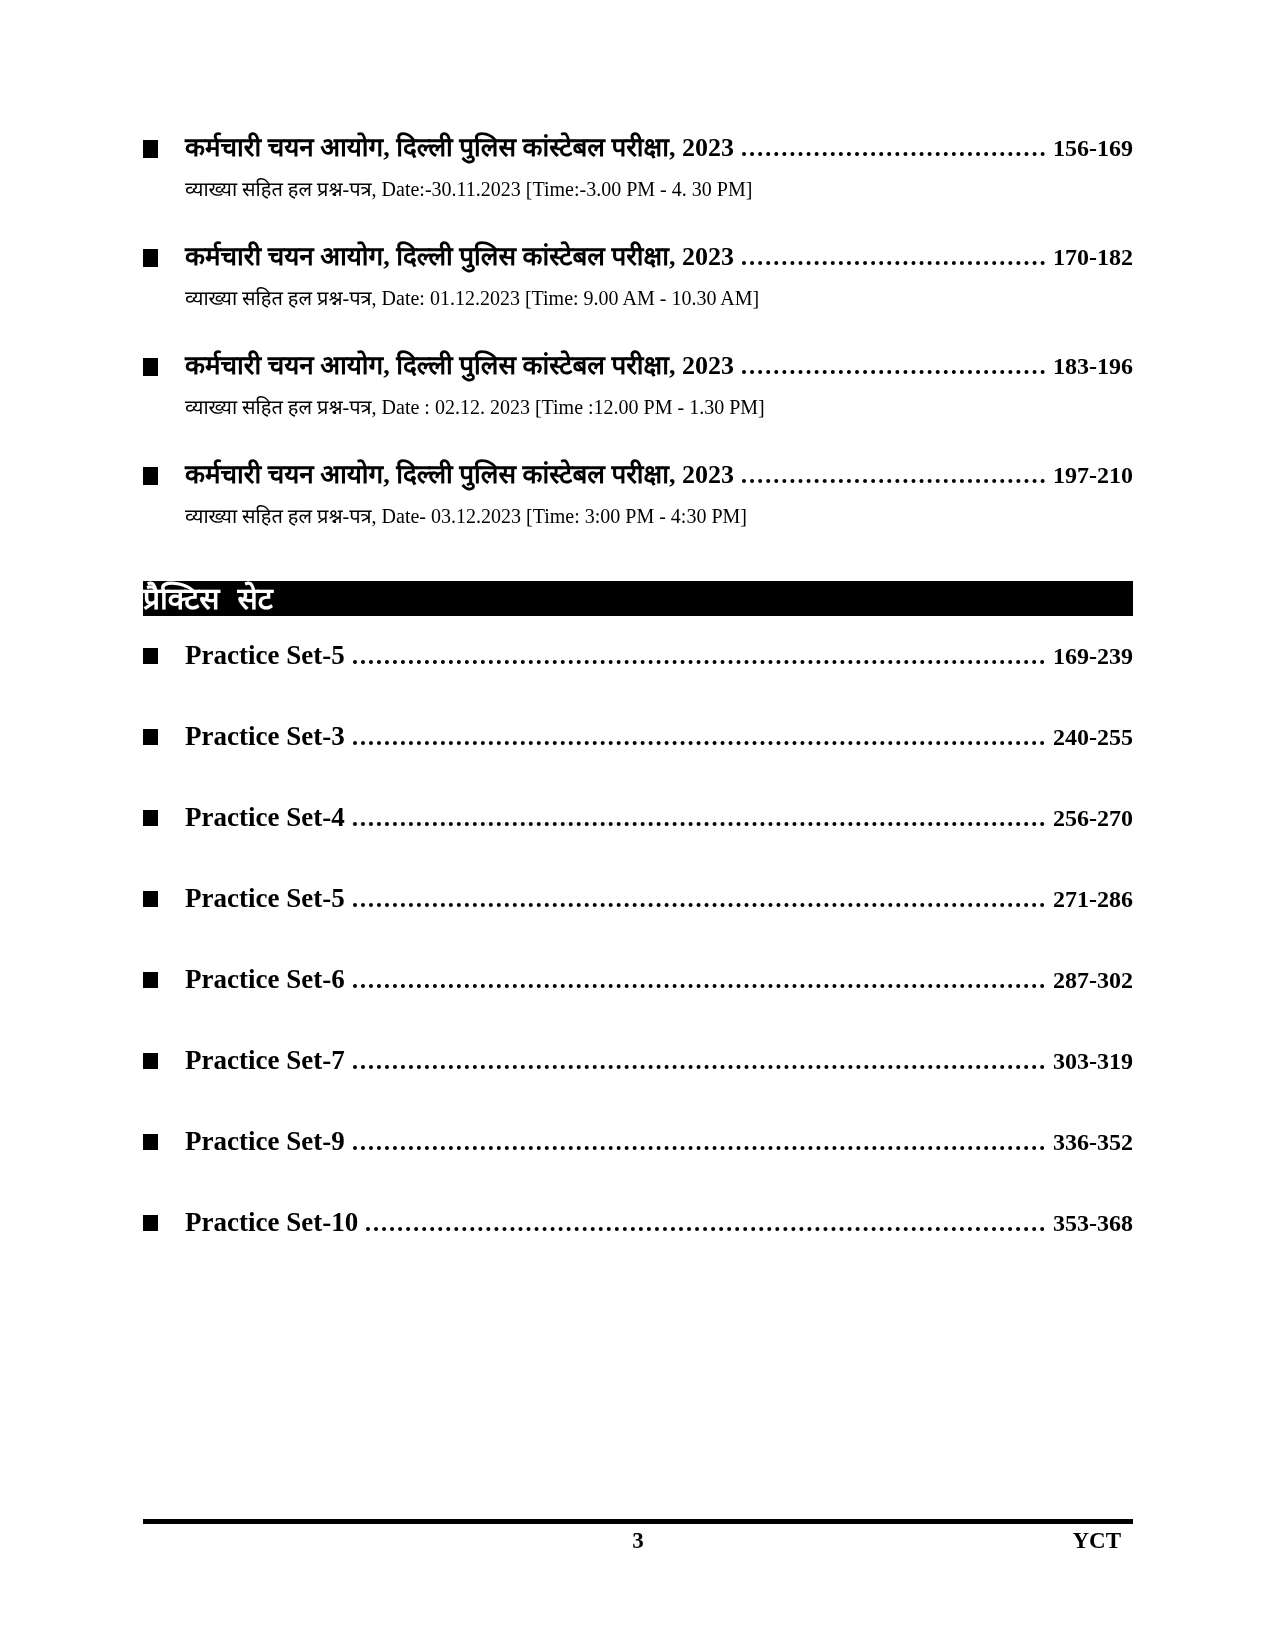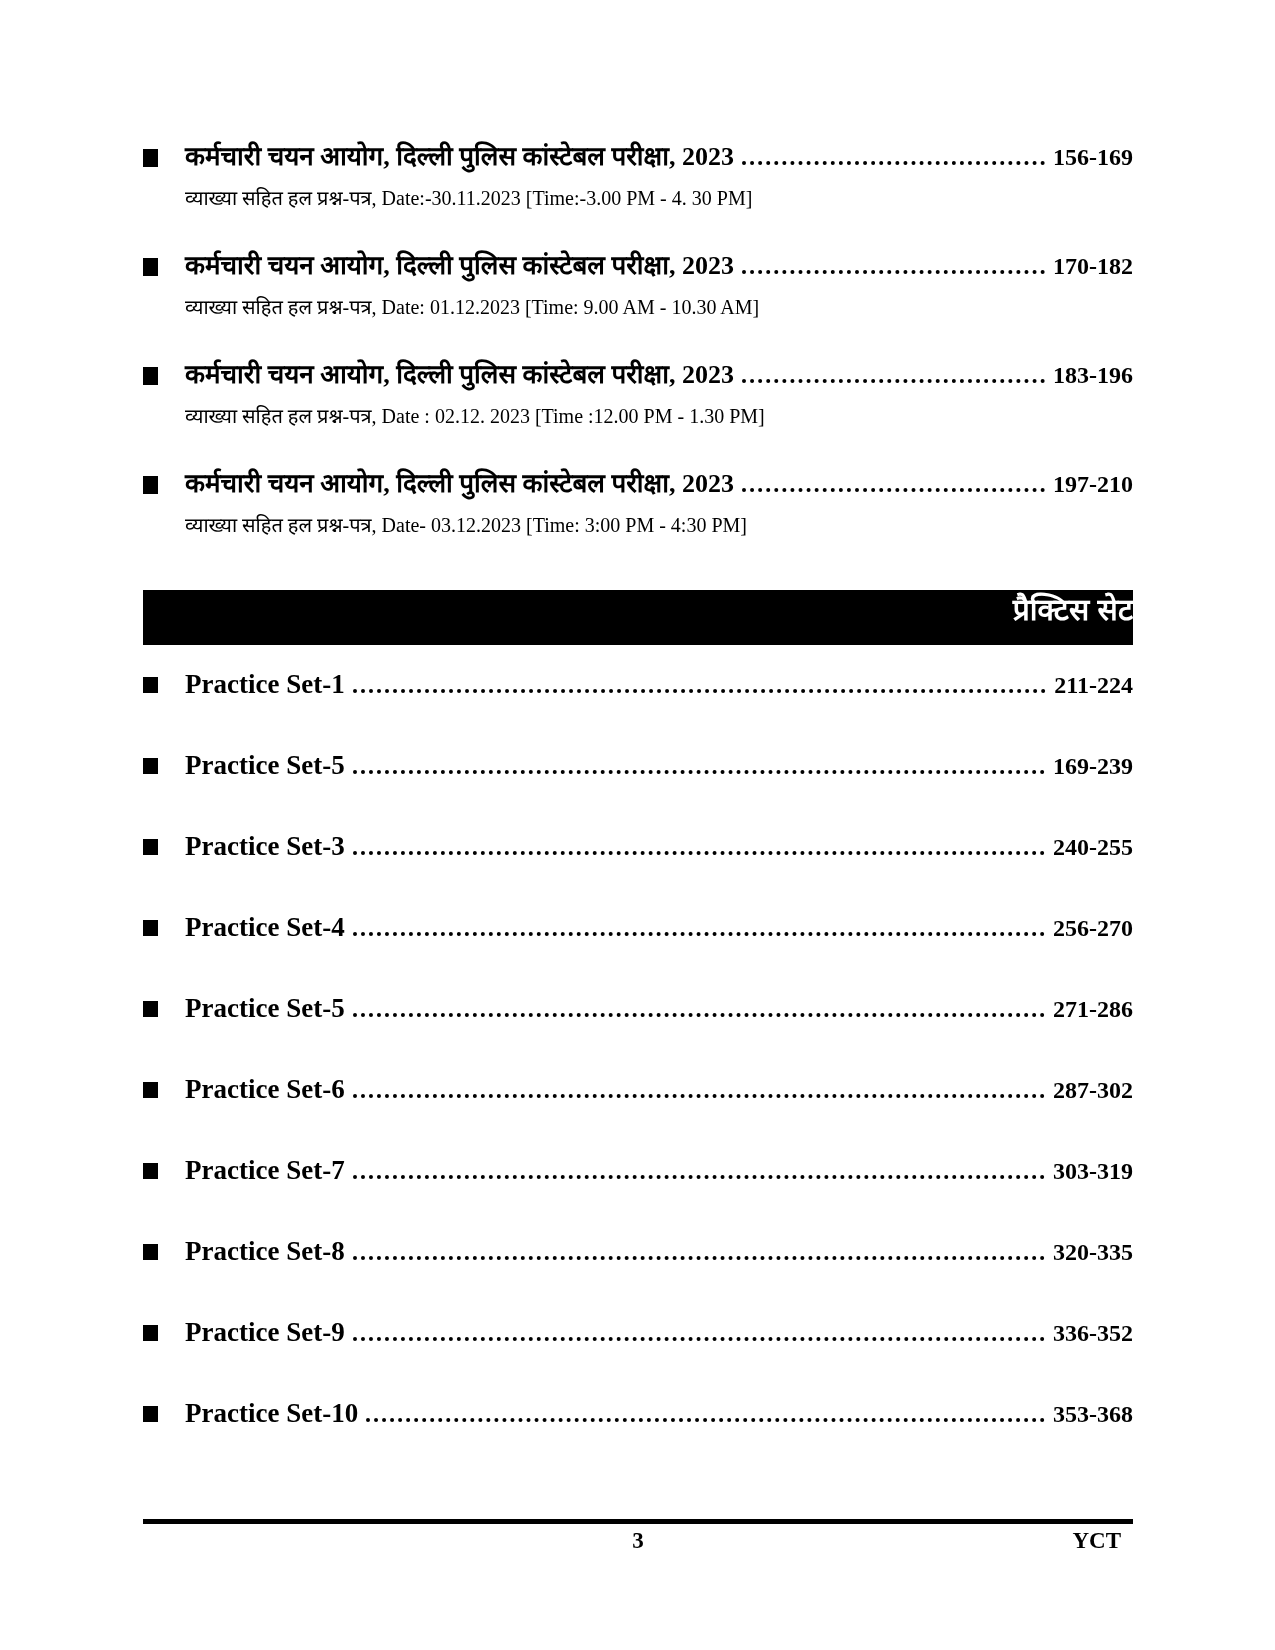--- a/index.html
+++ b/index.html
@@ -7,21 +7,21 @@
   body {
     width: 1275px;
     height: 1650px;
     position: relative;
     font-family: "Liberation Serif", "DejaVu Serif", "DejaVu Sans", serif;
     color: #000000;
   }
   .page {
     position: absolute;
     left: 143px;
-    top: 17px;
+    top: 8px;
     width: 990px;
   }
   .content { padding-top: 120px; }
 
   
   .entry { margin-bottom: 33px; }
   .entry-line {
     display: flex;
     align-items: baseline;
   }
@@ -54,28 +54,28 @@
   .entry-sub {
     margin-left: 42px;
     margin-top: 6px;
     font-size: 20px;
     line-height: 30px;
   }
 
   
   .banner {
     margin-top: 50px;
-    height: 55px;
+    height: 35px;
     background: #000;
     color: #fff;
-    text-align: right;
+    text-align: left;
     font-weight: bold;
     font-size: 30px;
     line-height: 40px;
-    font-family: Liberation Sans, sans-serif;
+    font-family: Liberation Mono, monospace;
   }
 
   
   .practice-list { padding-top: 22px; }
   .practice-row {
     display: flex;
     align-items: baseline;
     margin-bottom: 47px;
   }
   .practice-row .bullet {
@@ -150,26 +150,20 @@
           </div>
           <div class="entry-sub">व्याख्या सहित हल प्रश्न-पत्र,  Date- 03.12.2023 [Time: 3:00 PM - 4:30 PM]</div>
         </div>
       </div>
 
     <div class="banner">प्रैक्टिस सेट</div>
 
     <div id="practice-sets" class="practice-list">
         <div class="practice-row">
           <span class="bullet"></span>
-          <span class="practice-label">Practice Set-1</span>
-          <span class="leader"></span>
-          <span class="pages">211-224</span>
-        </div>
-        <div class="practice-row">
-          <span class="bullet"></span>
           <span class="practice-label">Practice Set-5</span>
           <span class="leader"></span>
           <span class="pages">169-239</span>
         </div>
         <div class="practice-row">
           <span class="bullet"></span>
           <span class="practice-label">Practice Set-3</span>
           <span class="leader"></span>
           <span class="pages">240-255</span>
         </div>
@@ -189,26 +183,20 @@
           <span class="bullet"></span>
           <span class="practice-label">Practice Set-6</span>
           <span class="leader"></span>
           <span class="pages">287-302</span>
         </div>
         <div class="practice-row">
           <span class="bullet"></span>
           <span class="practice-label">Practice Set-7</span>
           <span class="leader"></span>
           <span class="pages">303-319</span>
-        </div>
-        <div class="practice-row">
-          <span class="bullet"></span>
-          <span class="practice-label">Practice Set-8</span>
-          <span class="leader"></span>
-          <span class="pages">320-335</span>
         </div>
         <div class="practice-row">
           <span class="bullet"></span>
           <span class="practice-label">Practice Set-9</span>
           <span class="leader"></span>
           <span class="pages">336-352</span>
         </div>
         <div class="practice-row">
           <span class="bullet"></span>
           <span class="practice-label">Practice Set-10</span>

